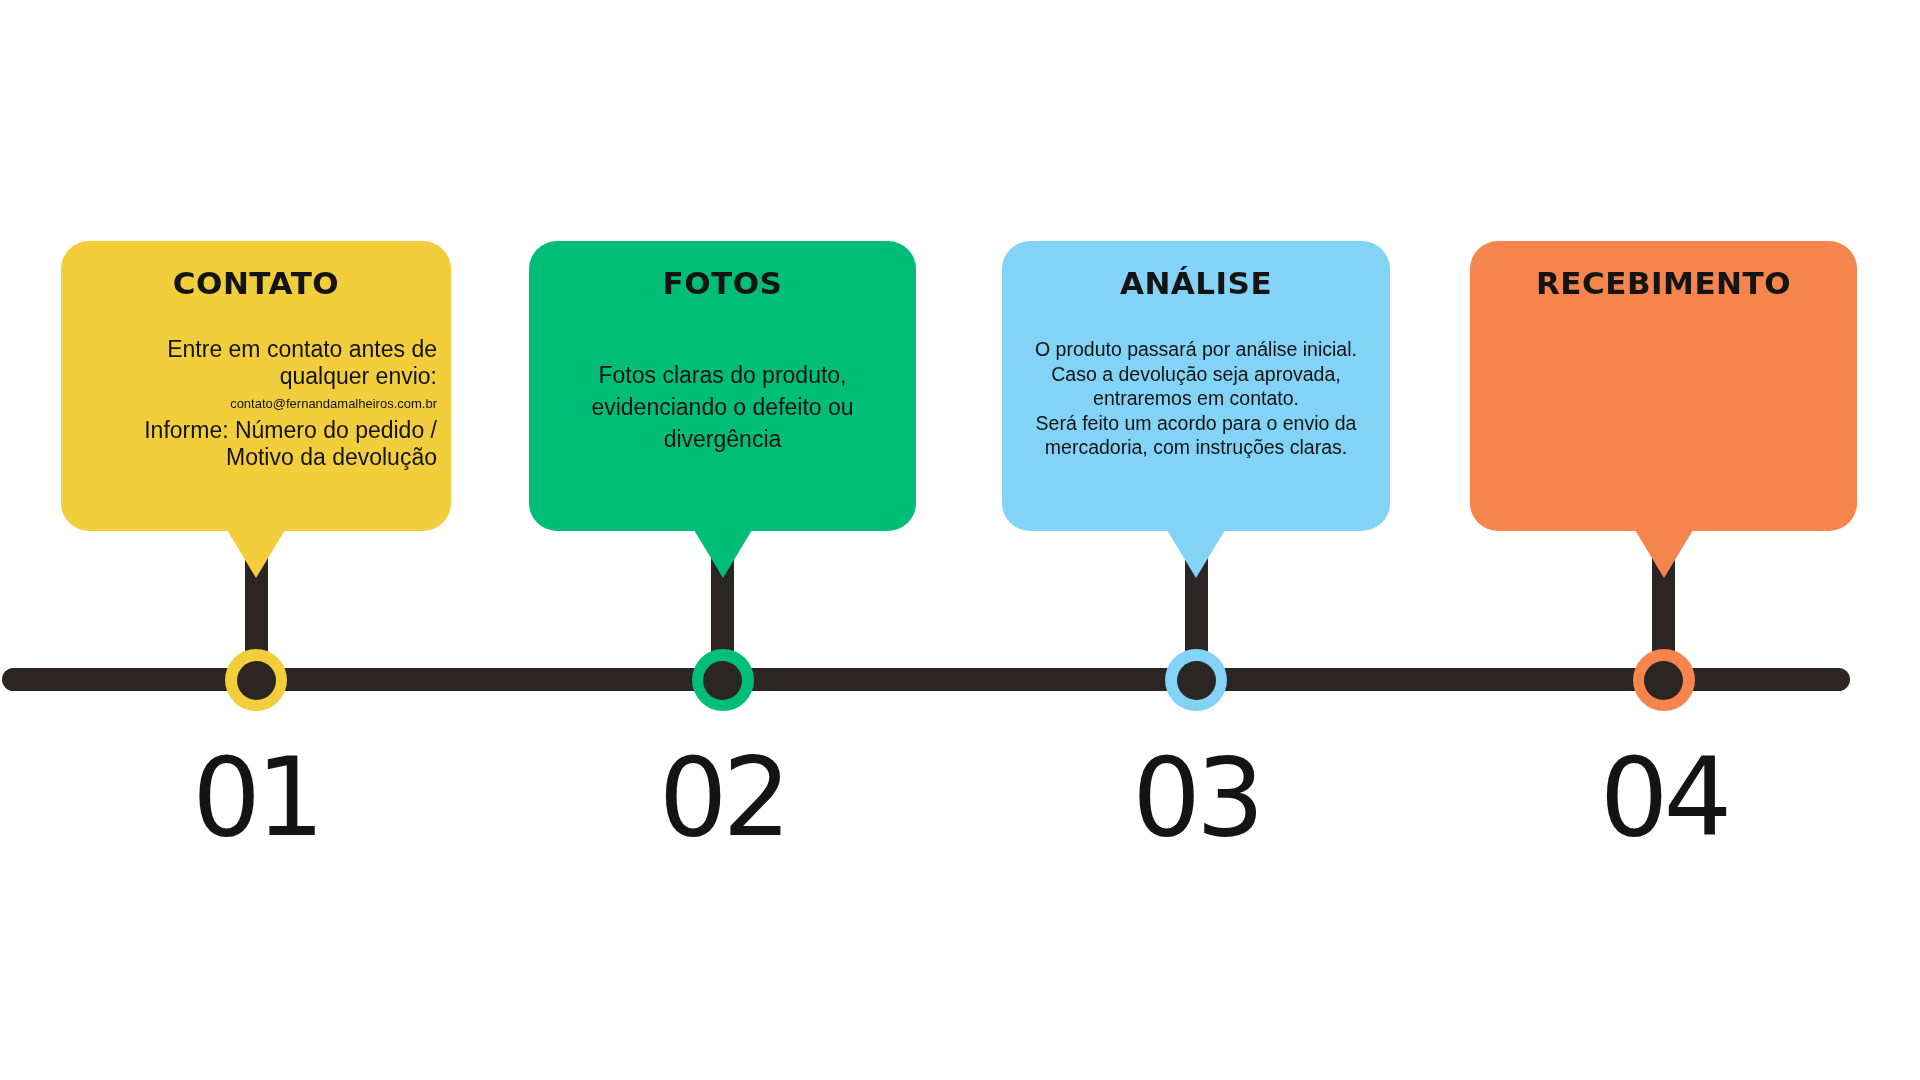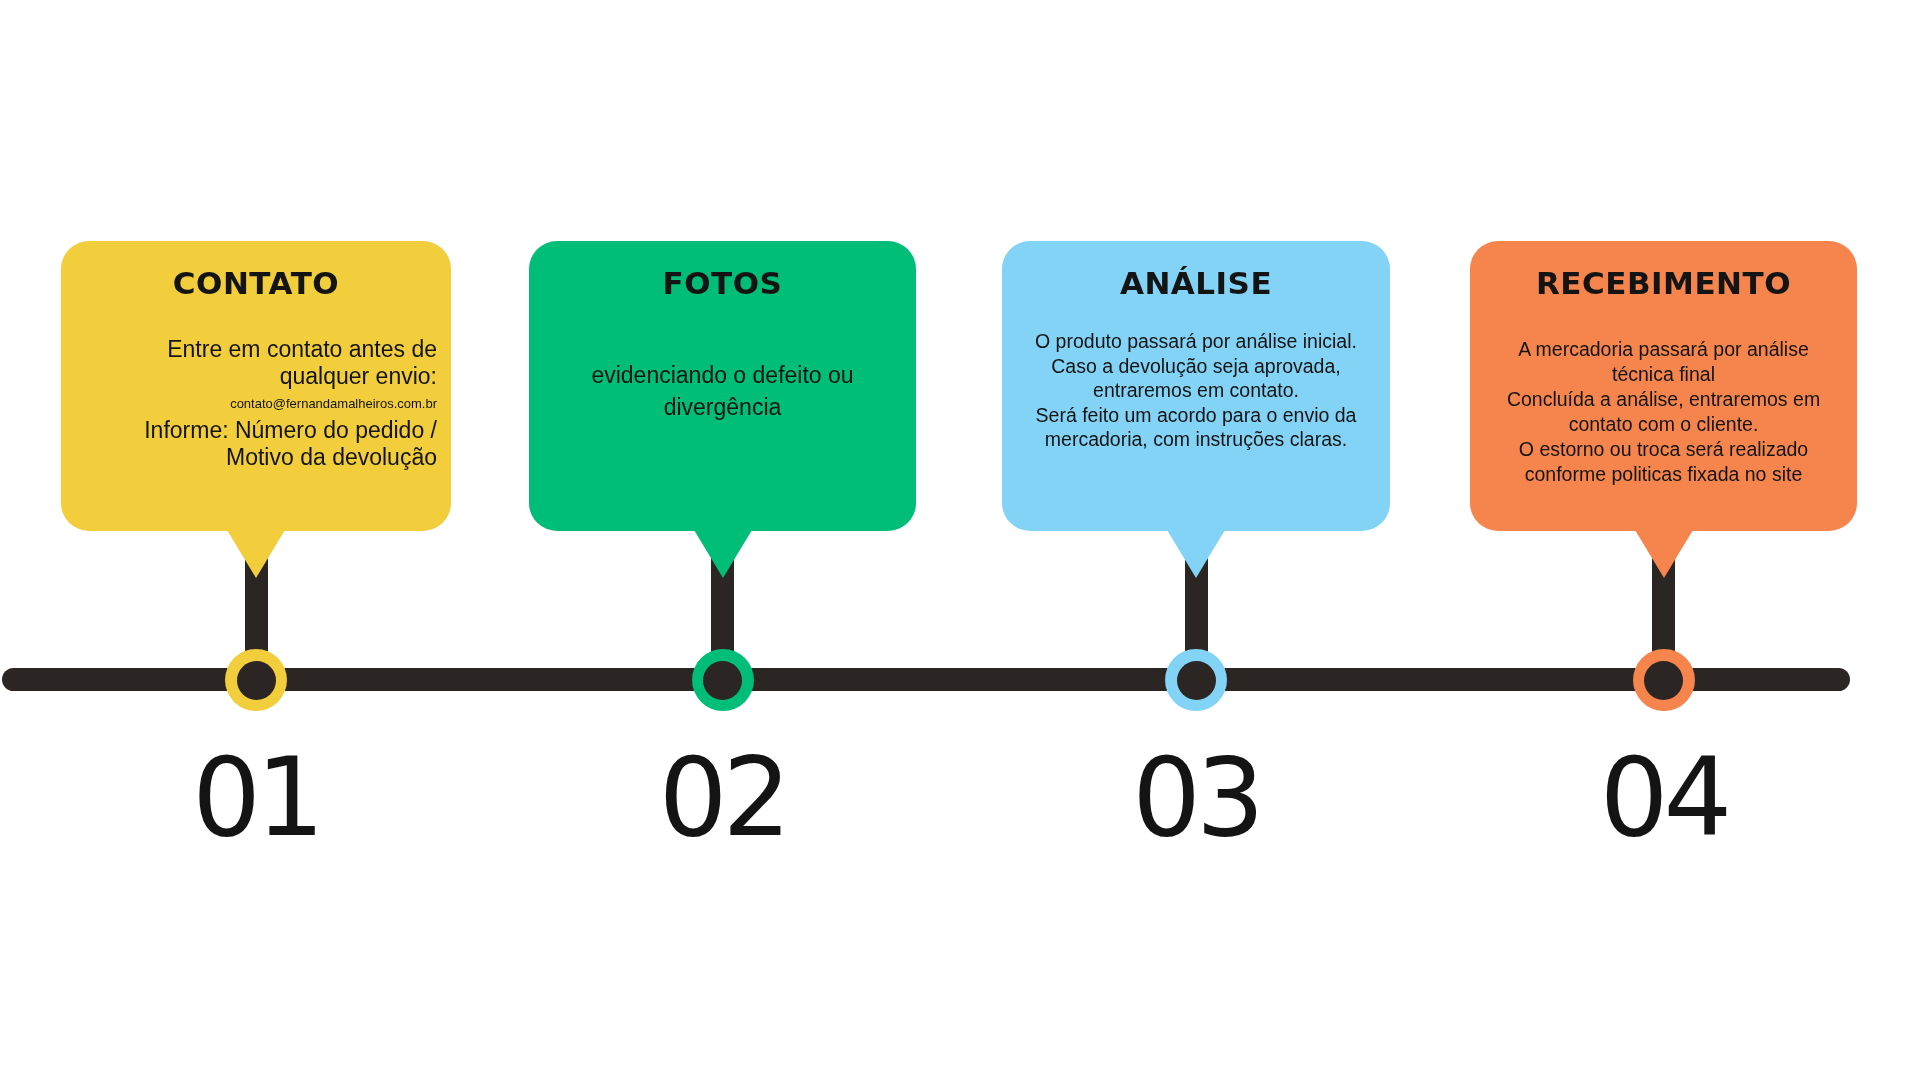--- a/index.html
+++ b/index.html
@@ -49,21 +49,21 @@
     font-weight: 800;
     font-size: 31px;
     line-height: 40px;
     letter-spacing: 0.5px;
     color: var(--ink, #141414);
   }
   .bubble-body { color: var(--ink, #141414); }
   .body-a { font-size: 23px; line-height: 27px; margin-top: 33px; text-align: right; }
   .body-a .line-small { font-size: 13px; }
   .body-b { font-size: 23px; line-height: 32px; margin-top: 56px; }
-  .body-c { font-size: 19.5px; line-height: 24.5px; margin-top: 26px; }
+  .body-c { font-size: 19.5px; line-height: 24.5px; margin-top: 34px; }
   .body-d { font-size: 19.5px; line-height: 25px; margin-top: 34px; }
   .pointer {
     position: absolute;
     top: 289px;
     left: 50%;
     margin-left: -29px;
     width: 0; height: 0;
     border-left: 29px solid transparent;
     border-right: 29px solid transparent;
     border-top: 48px solid var(--c);
@@ -135,20 +135,21 @@
     <div class="marker">
       <div class="marker-dot"></div>
     </div>
     <div class="step-number">01</div>
   </div>
 
   <div class="step" style="left: 529px; width: 387px; --c: #00BE78;">
     <div class="bubble">
       <div class="bubble-title">FOTOS</div>
       <div class="bubble-body body-b">
+        <div>Fotos claras do produto,</div>
         <div>evidenciando o defeito ou</div>
         <div>divergência</div>
       </div>
     </div>
     <div class="stem"></div>
     <div class="pointer"></div>
     <div class="marker">
       <div class="marker-dot"></div>
     </div>
     <div class="step-number">02</div>
@@ -169,28 +170,20 @@
     <div class="pointer"></div>
     <div class="marker">
       <div class="marker-dot"></div>
     </div>
     <div class="step-number">03</div>
   </div>
 
   <div class="step" style="left: 1470px; width: 387px; --c: #F5854C;">
     <div class="bubble">
       <div class="bubble-title">RECEBIMENTO</div>
-      <div class="bubble-body body-d">
-        <div>A mercadoria passará por análise</div>
-        <div>técnica final</div>
-        <div>Concluída a análise, entraremos em</div>
-        <div>contato com o cliente.</div>
-        <div>O estorno ou troca será realizado</div>
-        <div>conforme politicas fixada no site</div>
-      </div>
     </div>
     <div class="stem"></div>
     <div class="pointer"></div>
     <div class="marker">
       <div class="marker-dot"></div>
     </div>
     <div class="step-number">04</div>
   </div>
 
 </div>

